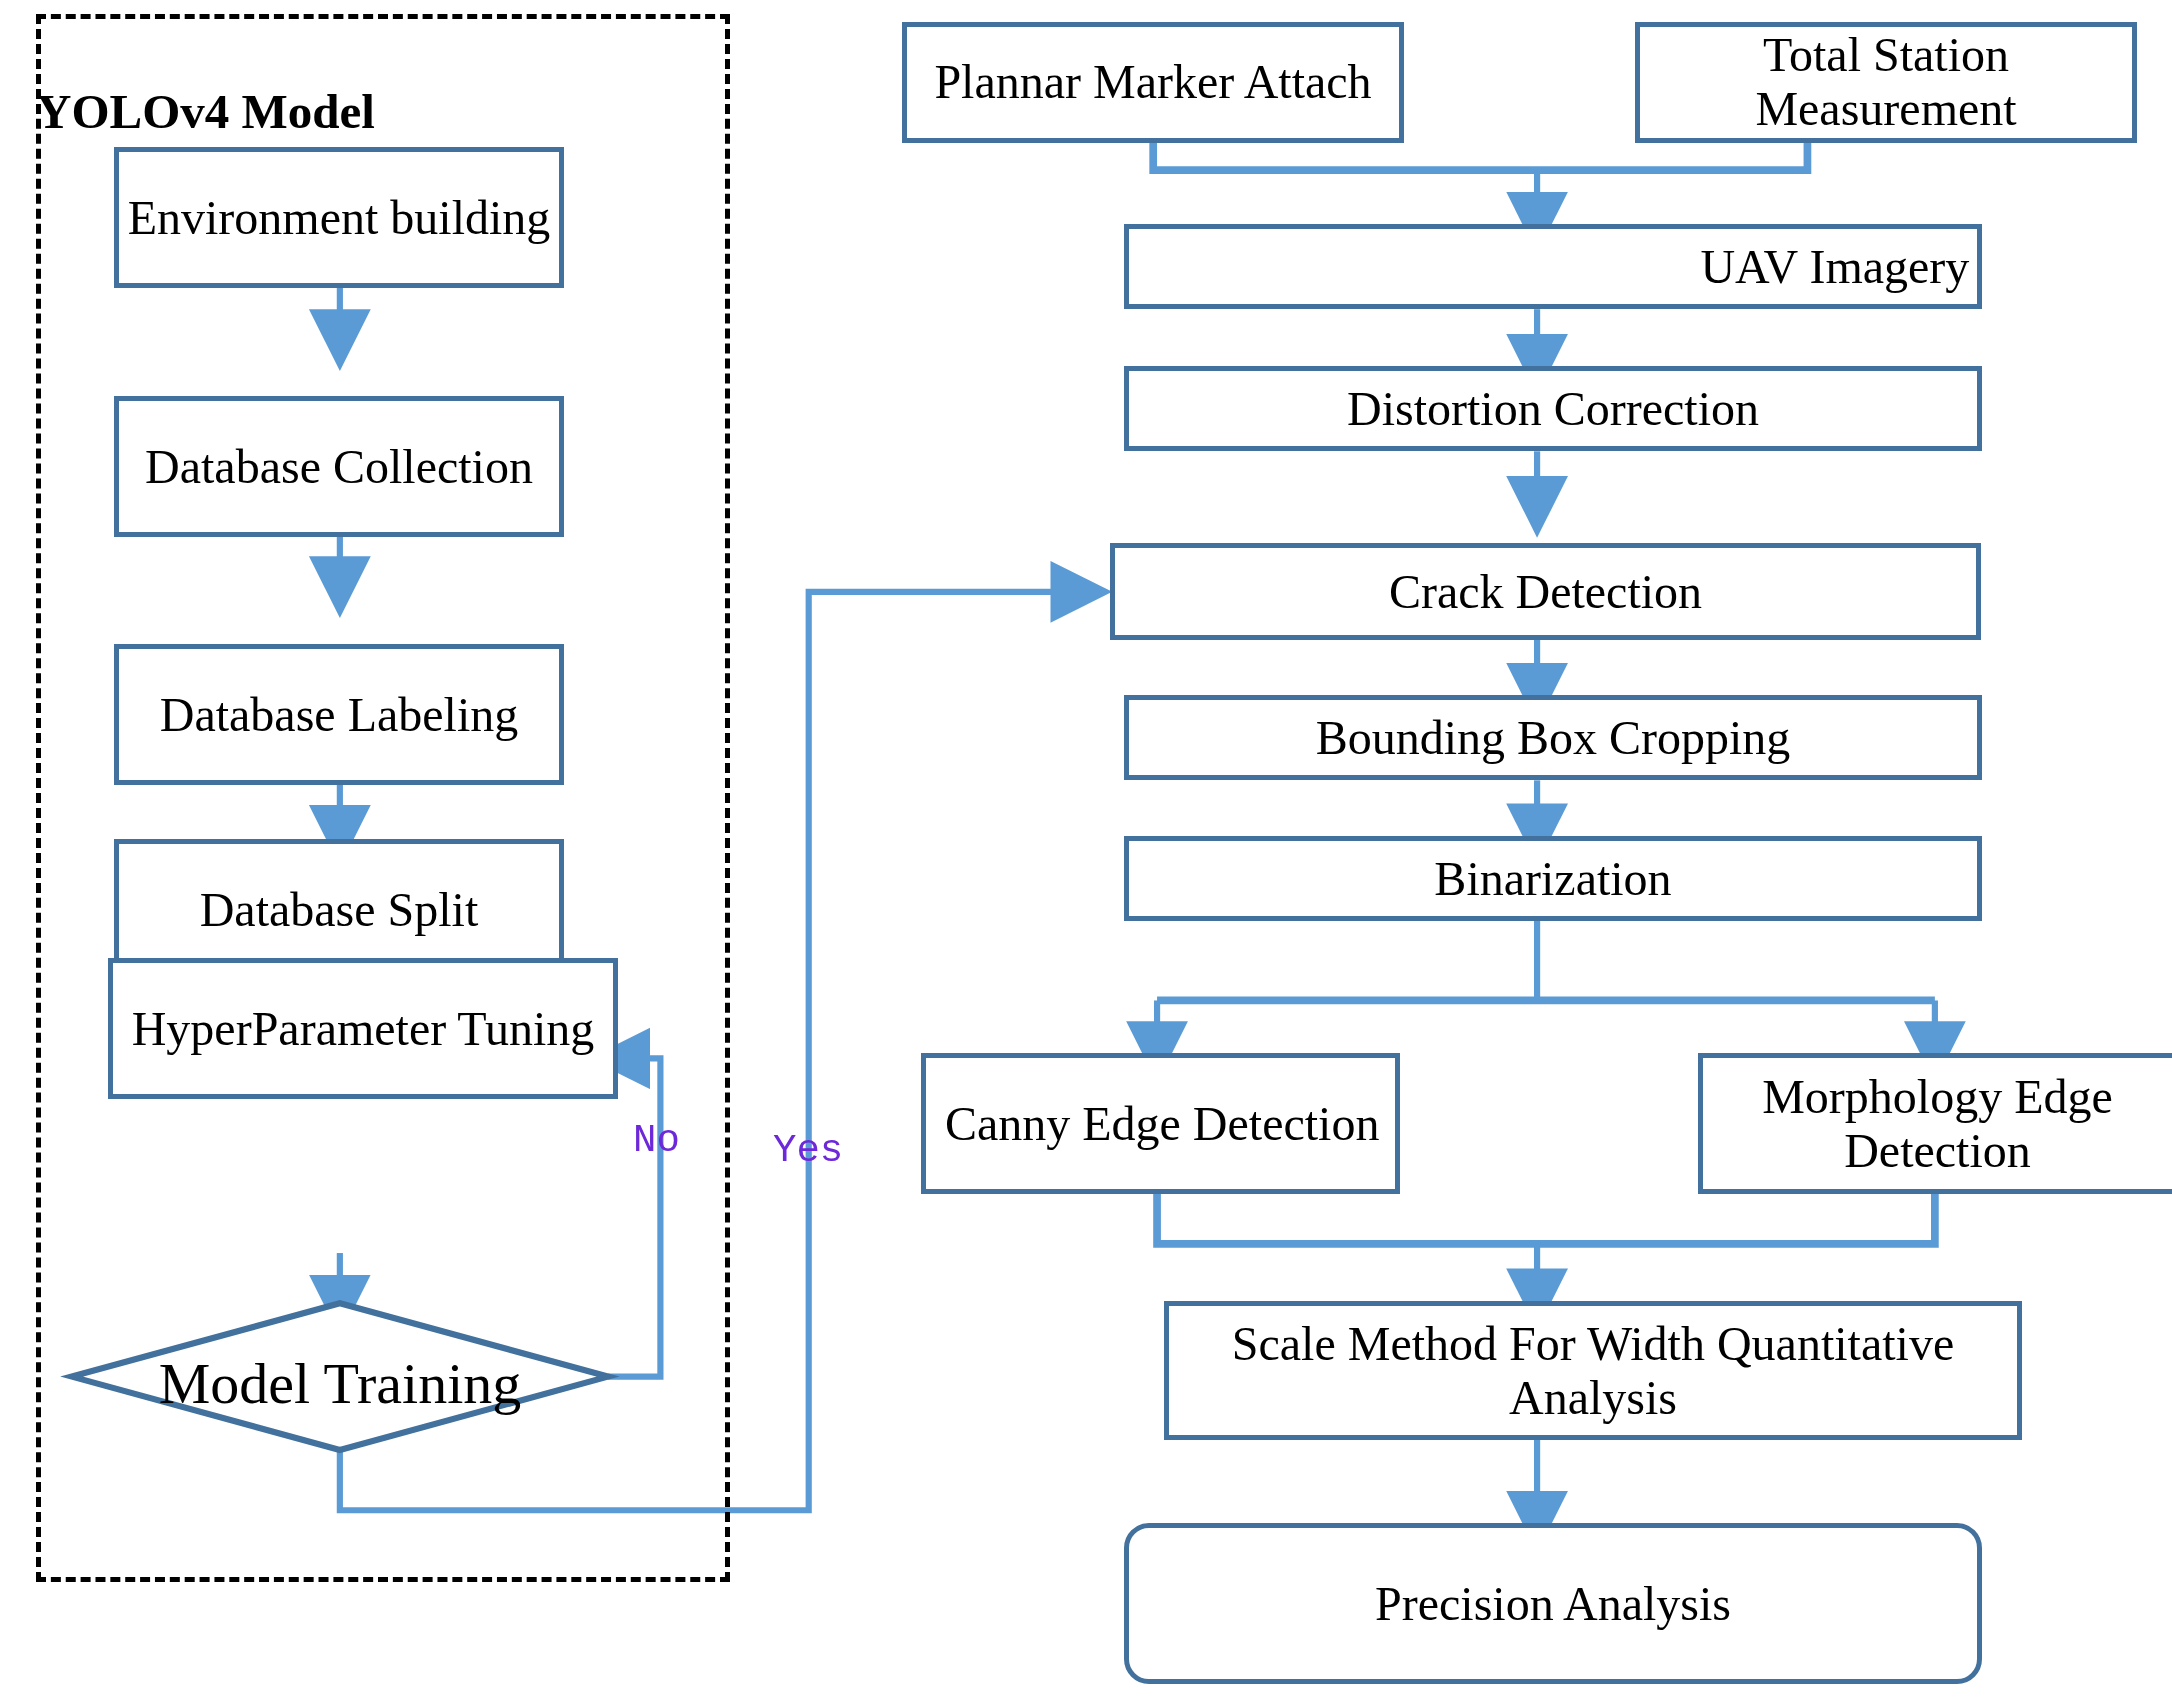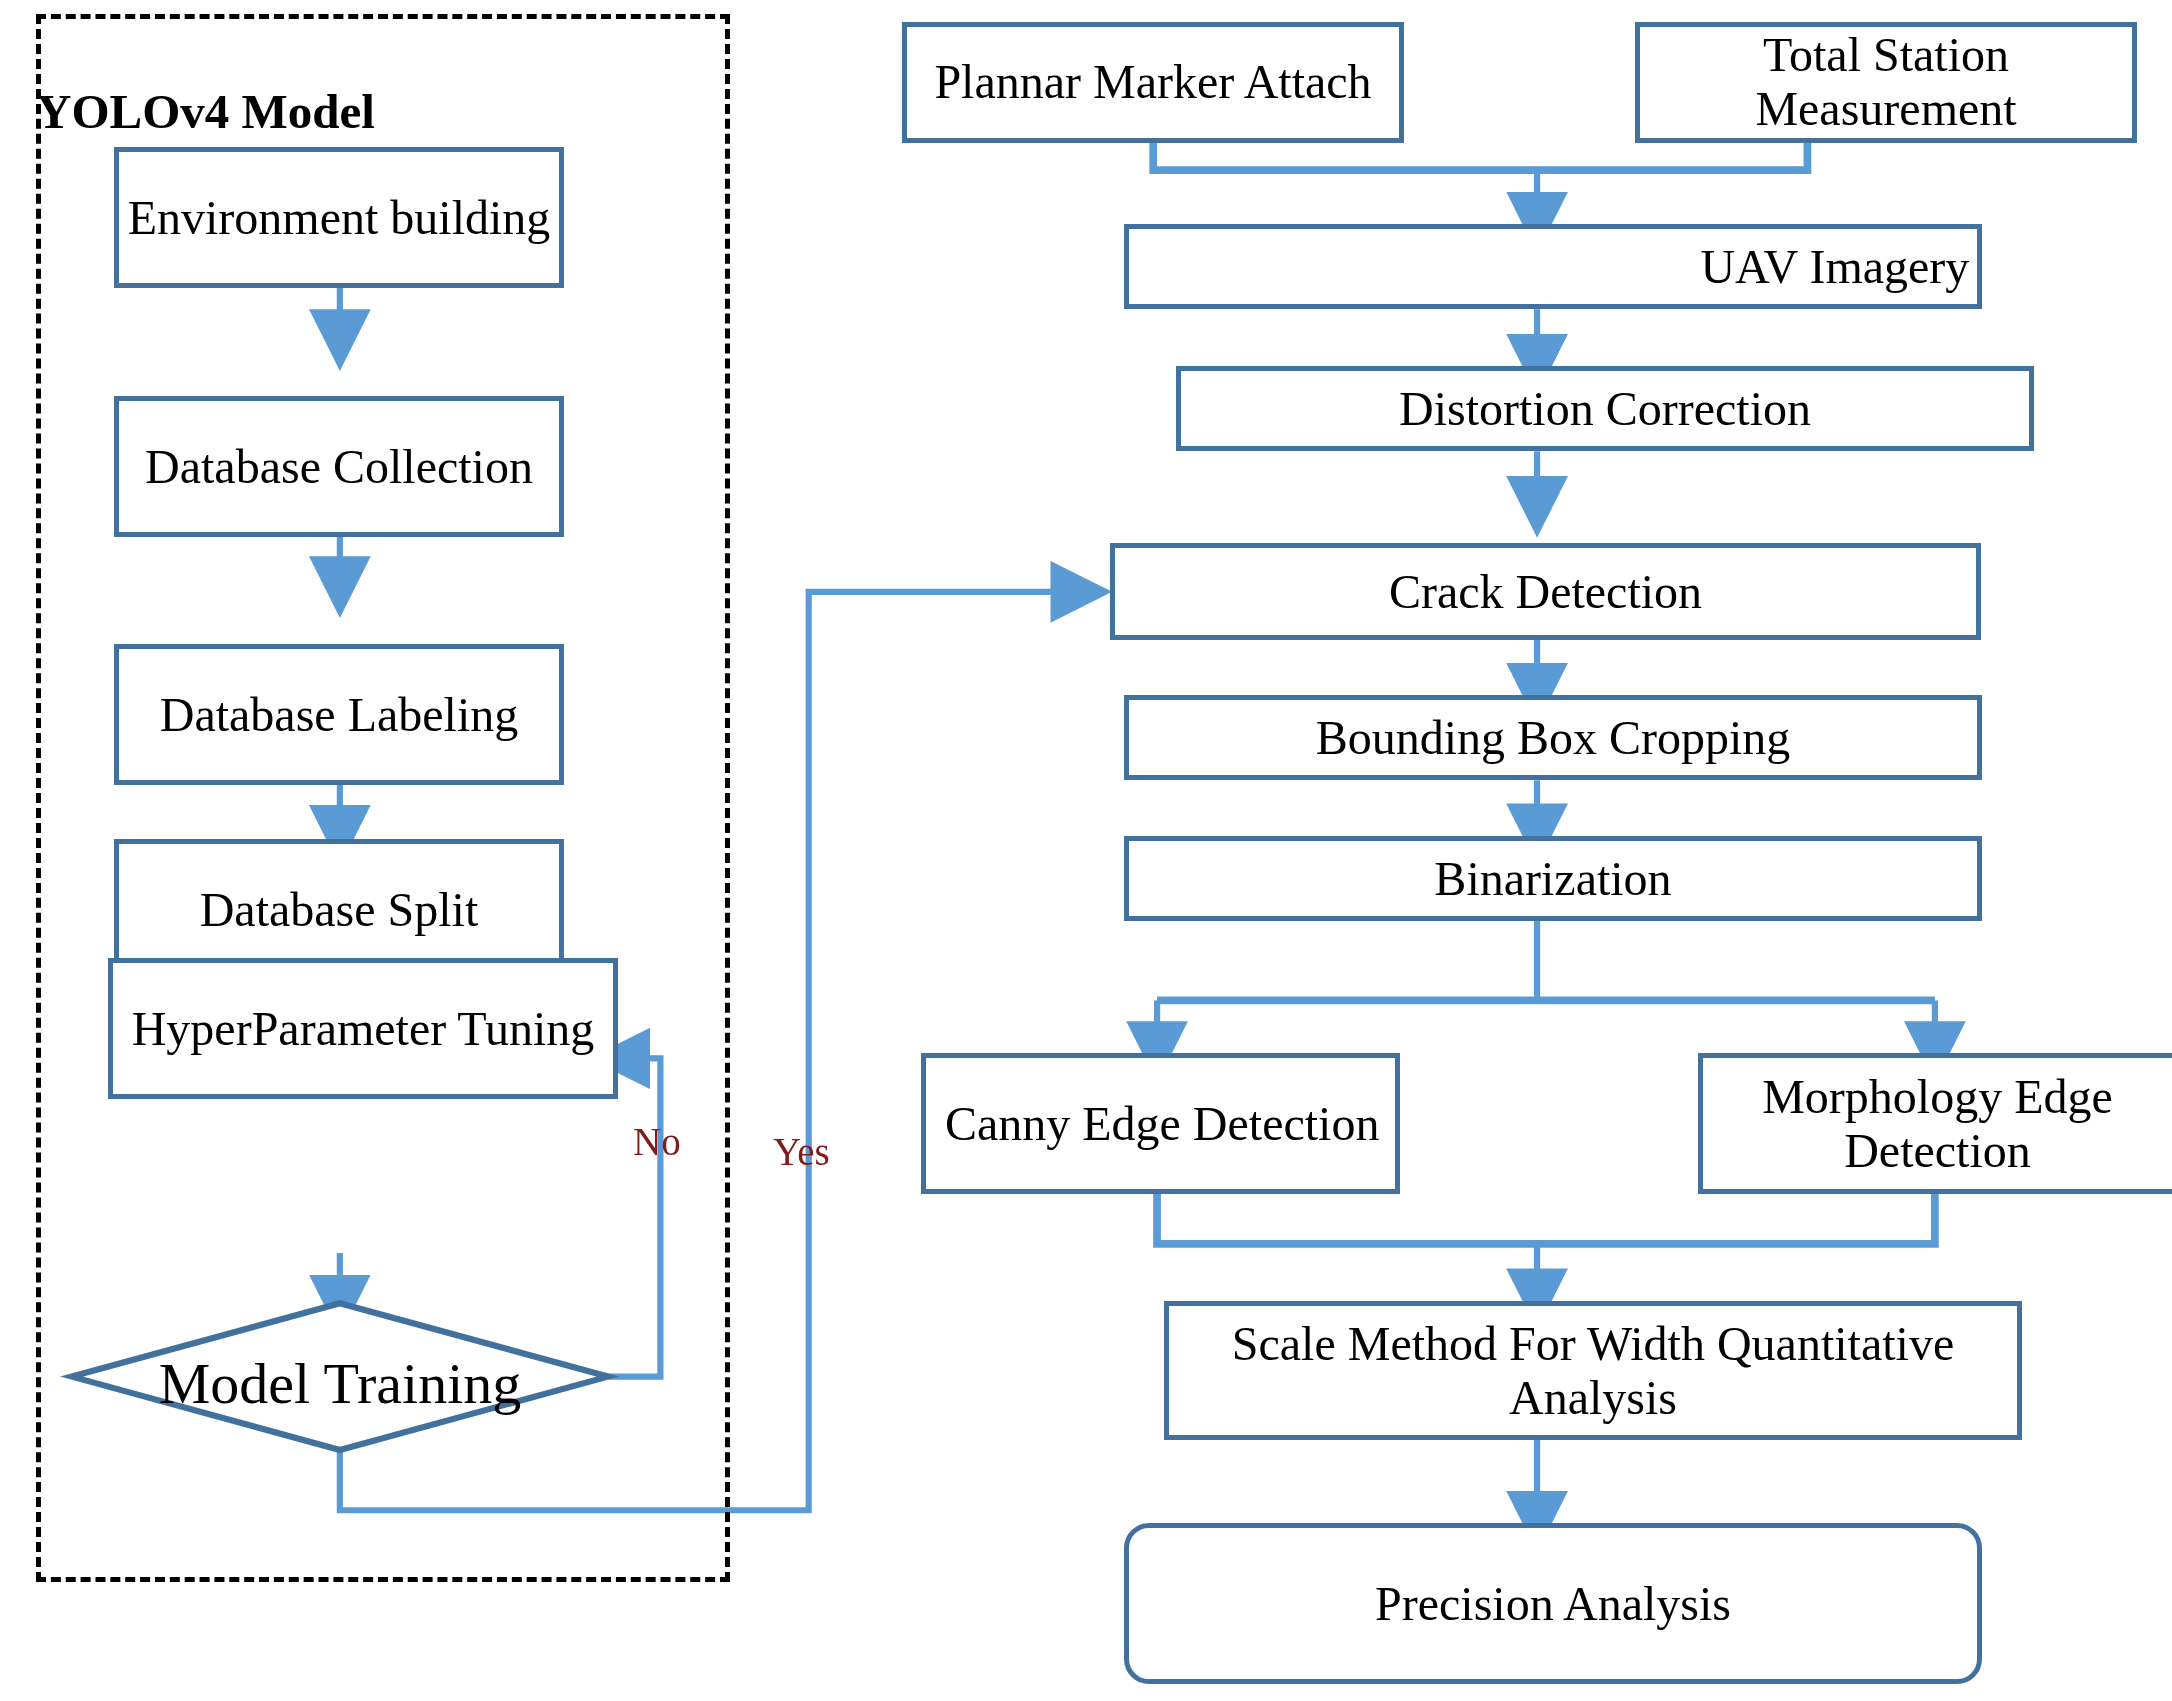--- a/index.html
+++ b/index.html
@@ -33,23 +33,23 @@
     font-family:"Liberation Serif", serif;
     font-weight:bold;
     font-size:49px;
     color:#000000;
     text-align:left;
     white-space:nowrap;
     margin-top:29px;
   }
   .edge-label{
     position:absolute;
-    font-family:Liberation Serif, serif;
+    font-family:Liberation Mono, monospace;
     font-size:39px;
-    color:#7f1d1d;
+    color:#6d28d9;
     white-space:nowrap;
   }
   .dashed-group{
     position:absolute;
     box-sizing:border-box;
     border:5.4px dashed #000000;
     background:transparent;
   }
   .diamond-label{
     position:absolute;
@@ -140,21 +140,21 @@
   </div>
 
   <div class="node" style="left:1635px; top:21.6px; width:502px; height:121px;">
     <span class="lbl">Total Station Measurement</span>
   </div>
 
   <div class="node" style="left:1124px; top:224px; width:858px; height:85px;text-align:right;">
     <span class="lbl">UAV Imagery</span>
   </div>
 
-  <div class="node" style="left:1176px; top:366px; width:858px; height:85px;">
+  <div class="node" style="left:1124px; top:366px; width:858px; height:85px;">
     <span class="lbl">Distortion Correction</span>
   </div>
 
   <div class="node" style="left:1110px; top:543px; width:871px; height:97px;">
     <span class="lbl">Crack Detection</span>
   </div>
 
   <div class="node" style="left:1124px; top:695px; width:858px; height:85px;">
     <span class="lbl">Bounding Box Cropping</span>
   </div>

